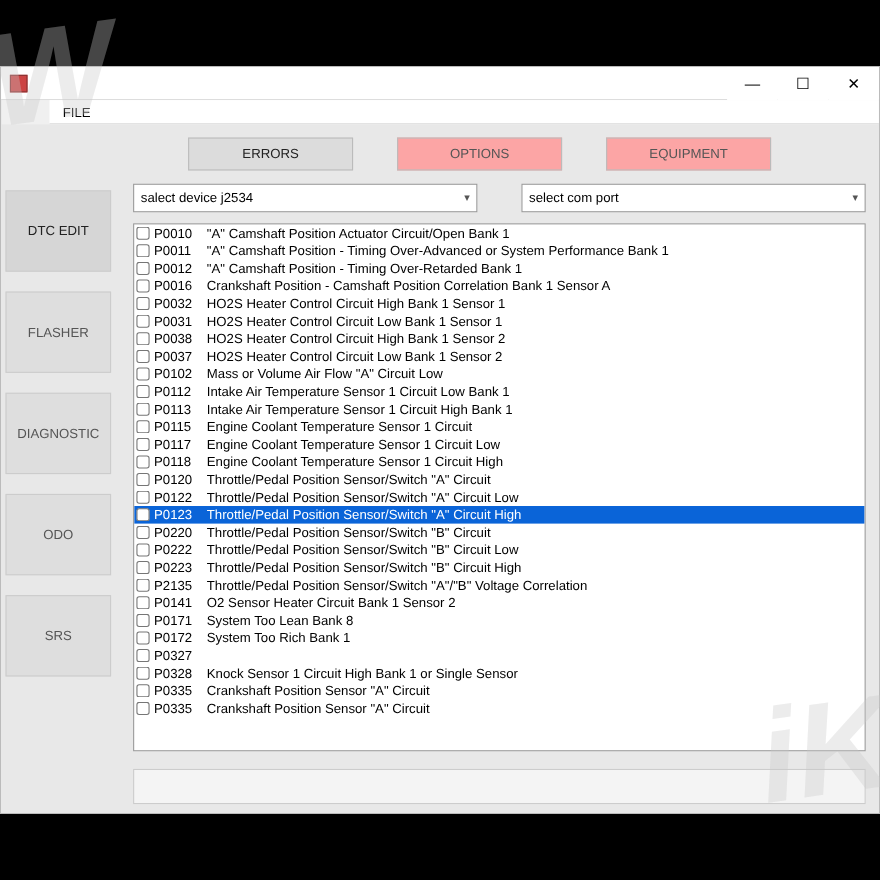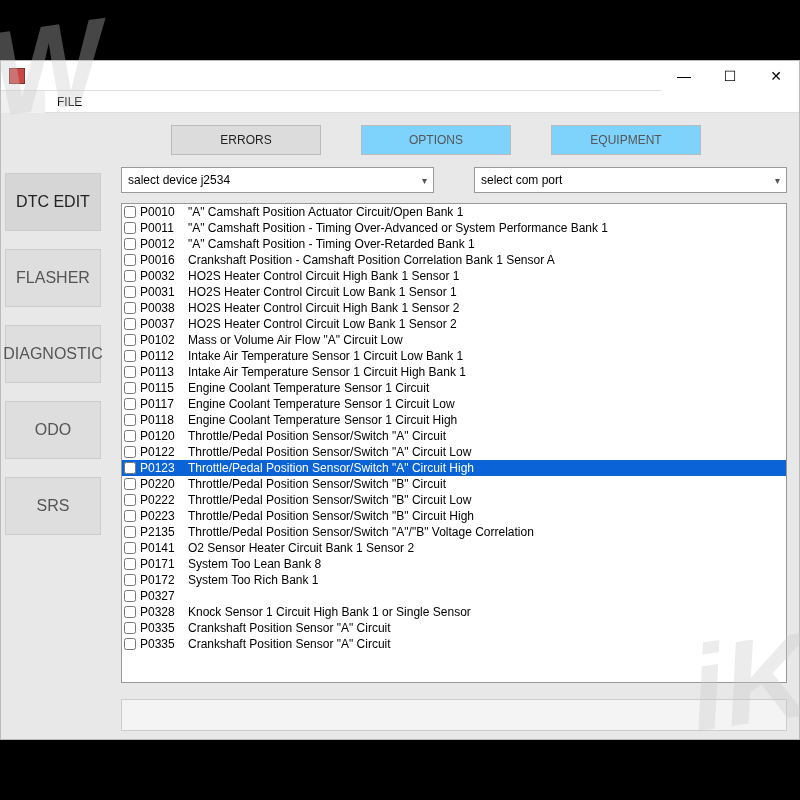--- a/index.html
+++ b/index.html
@@ -62,44 +62,44 @@
     position: relative;
   }
   .top-tabs {
     display: flex;
     gap: 40px;
     padding: 12px 0 12px 170px;
     border-radius: 11px;
   }
   .toptab {
     width: 150px; height: 30px;
-    background: #7dd3fc;
+    background: #fca5a5;
     border: 1px solid #bbb;
     display: flex; align-items: center; justify-content: center;
     font-size: 12px; color: #555;
   }
   .toptab.active { background: #dcdcdc; color: #222; }
   .midrow {
     display: flex;
     flex: 1;
     min-height: 0;
   }
   .sidebar {
     width: 100px;
     display: flex;
     flex-direction: column;
     gap: 18px;
     padding: 6px 0 0 4px;
   }
   .sidebtn {
-    height: 58px;
+    height: 74px;
     background: #dedede;
     border: 1px solid #ccc;
     display: flex; align-items: center; justify-content: center;
-    font-size: 16px; color: #555;
+    font-size: 12px; color: #555;
     text-align: center;
   }
   .sidebtn.active { background: #d6d6d6; color:#222; }
   .main {
     flex: 1;
     display: flex;
     flex-direction: column;
     padding: 0 12px 8px 20px;
     min-height: 0;
   }

